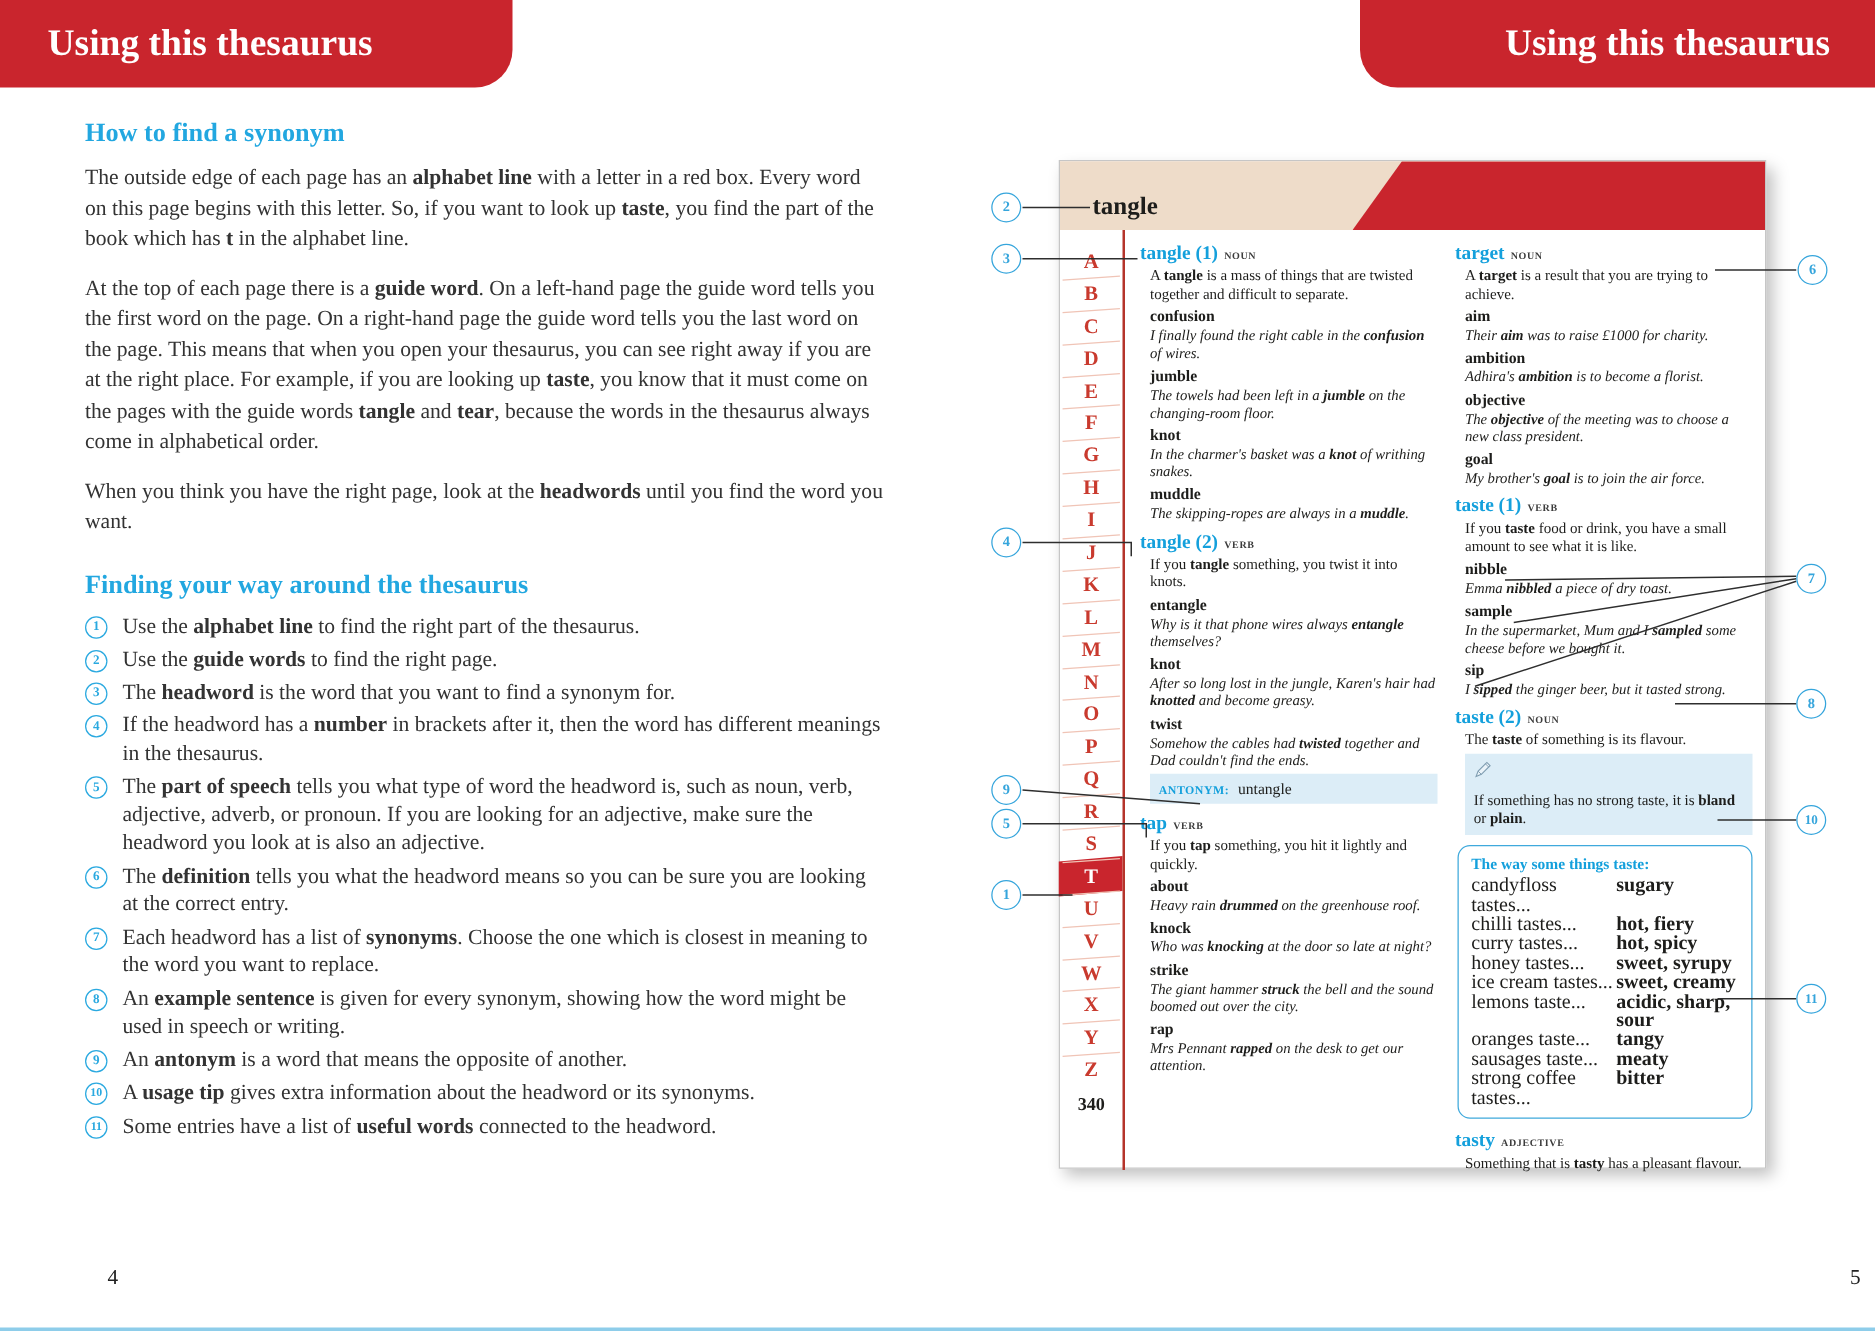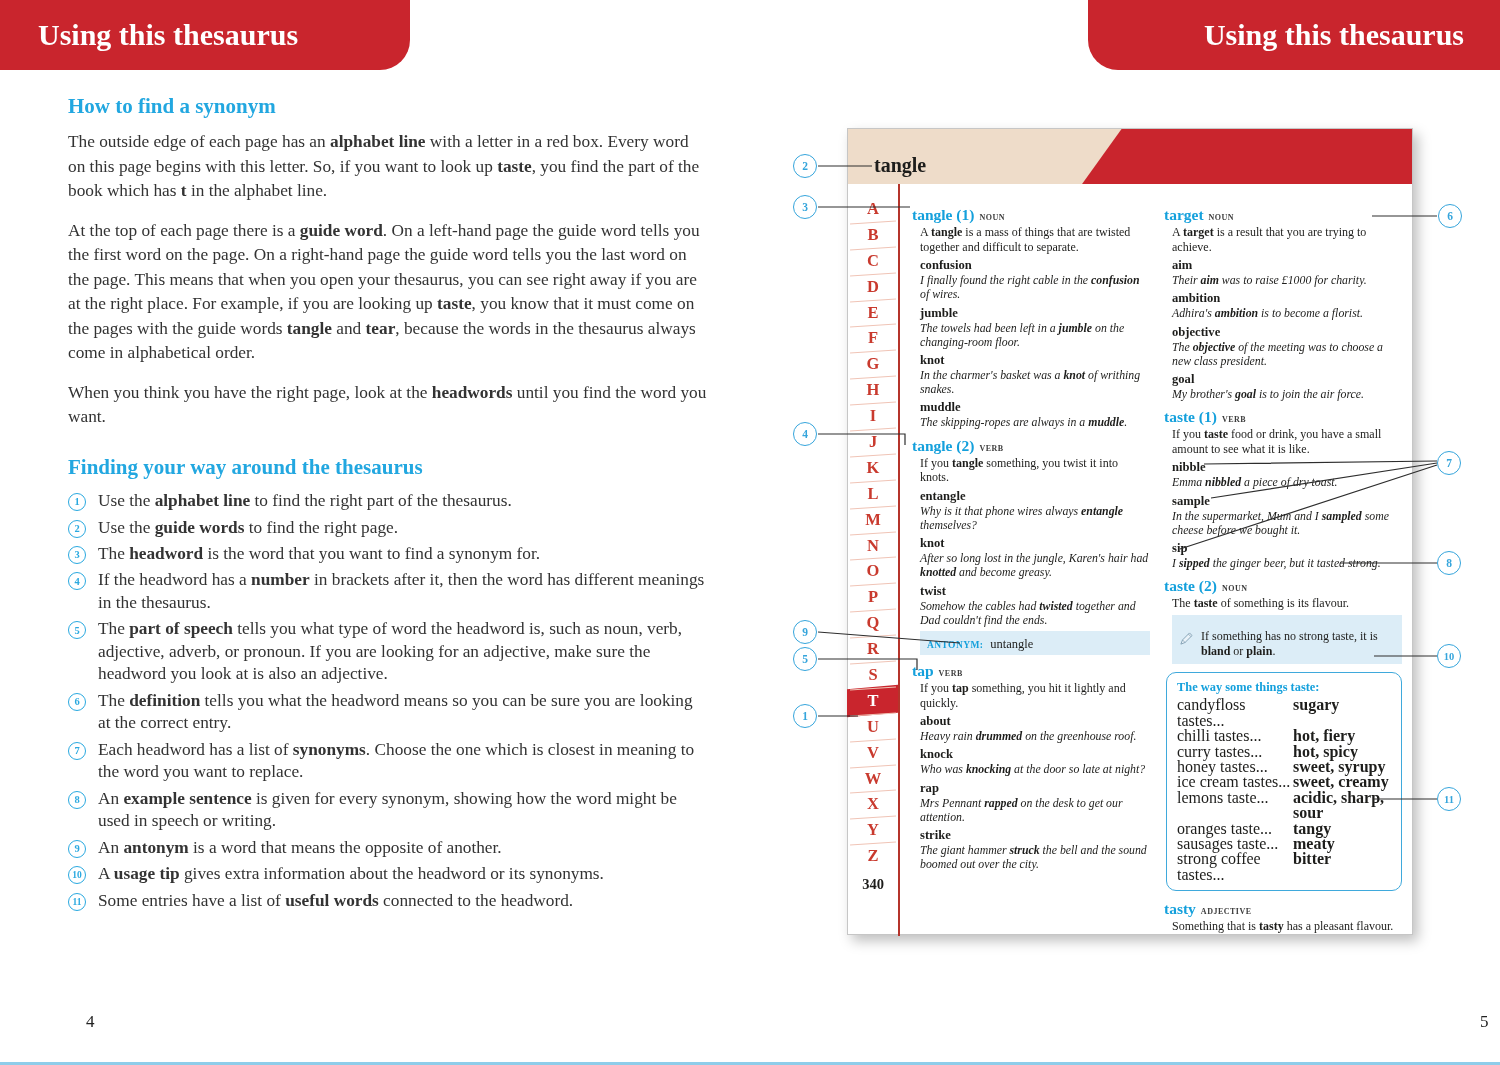--- a/index.html
+++ b/index.html
@@ -41,35 +41,35 @@
                 color:#c93a2e; font-size:16.5px; font-weight:600; }
   .alpha-cell:not(:first-child)::after { content:""; position:absolute; top:0; left:2px; right:2px;
                 border-top:1px solid #f0c4b6; transform:rotate(-4deg); }
   .alpha-cell.hl::before { content:""; position:absolute; left:-1px; right:0; top:-1px; bottom:-1px;
                 background:#c9252d; transform:skewY(-5deg); }
   .alpha-cell.hl { color:#fff; }
   .alpha-cell span { position:relative; z-index:1; }
   .mp-pagenum { margin-top:7px; text-align:center; font-weight:bold; font-size:14.5px; color:#1d1d1b; }
   .alpha-line { position:absolute; left:50px; top:0; bottom:0; width:2px; background:#b5342b; }
 
-  .cols { position:absolute; left:64px; right:10px; top:0; bottom:0; display:flex; gap:14px; padding-top:10px;margin-top:12px; }
+  .cols { position:absolute; left:64px; right:10px; top:0; bottom:0; display:flex; gap:14px; padding-top:10px; }
   .col { width:239px; }
   .entry { margin-bottom:7px; }
   .hw-row { margin-bottom:1px; }
   .hw { color:#14a0dc; font-weight:bold; font-size:15.5px; }
   .pos { font-size:8px; color:#3c3c3c; letter-spacing:0.5px; margin-left:5px; font-weight:bold; }
   .def { font-size:12px; line-height:14.6px; color:#1d1d1b; margin:1px 0 4px 8px; }
   .syn { margin:0 0 4px 8px; }
   .syn-word { font-size:12.6px; font-weight:bold; color:#1d1d1b; line-height:15px; }
   .ex { font-size:11.8px; font-style:italic; line-height:14.2px; color:#1d1d1b; }
   .antonym { background:#dcedf7; margin:2px 0 6px 8px; padding:3px 7px; }
   .antonym .lbl { color:#14a0dc; font-weight:bold; font-size:9.5px; letter-spacing:0.4px; margin-right:7px; }
   .antonym .wrd { font-size:12.5px; color:#1d1d1b; }
-  .tip { background:#dcedf7; margin:2px 0 8px 8px; padding:14px 7px 6px; display:flex; gap:6px;
-         font-size:12px; line-height:14.8px; color:#1d1d1b; }
+  .tip { background:#dcedf7; margin:2px 0 8px 8px; padding:3px 7px 6px; display:flex; gap:6px;
+         font-size:12px; line-height:14.8px; color:#1d1d1b;flex-direction:column; }
   .tip .pencil { flex:0 0 16px; margin-top:2px; }
   .ubox { border:1.8px solid #3fa9dc; border-radius:10px; padding:7px 10px 8px; margin:4px 0 9px 2px; }
   .ubox-title { color:#14a0dc; font-weight:bold; font-size:12.4px; margin-bottom:2px; }
   .urow { display:flex; font-size:16px; line-height:15.4px; color:#1d1d1b; }
   .urow .uitem { width:116px; flex:none; }
   .urow .uwords { font-weight:bold; flex:1; }
 
   
   .callout { position:absolute; width:24px; height:24px; border:1.6px solid #35a5dc; border-radius:50%;
              background:#fff; color:#35a5dc; font-weight:bold; font-size:11.5px; display:flex;
@@ -280,26 +280,26 @@
               <div class="def">If you <b>tap</b> something, you hit it lightly and quickly.</div>
               <div class="syn">
                 <div class="syn-word">about</div>
                 <div class="ex">Heavy rain <b>drummed</b> on the greenhouse roof.</div>
               </div>
               <div class="syn">
                 <div class="syn-word">knock</div>
                 <div class="ex">Who was <b>knocking</b> at the door so late at night?</div>
               </div>
               <div class="syn">
+                <div class="syn-word">strike</div>
+                <div class="ex">The giant hammer <b>struck</b> the bell and the sound boomed out over the city.</div>
+              </div>
+              <div class="syn">
                 <div class="syn-word">rap</div>
                 <div class="ex">Mrs Pennant <b>rapped</b> on the desk to get our attention.</div>
-              </div>
-              <div class="syn">
-                <div class="syn-word">strike</div>
-                <div class="ex">The giant hammer <b>struck</b> the bell and the sound boomed out over the city.</div>
               </div>
             </div>
           </div>
         <div class="col" id="col-right">
             <div class="entry">
               <div class="hw-row"><span class="hw">target</span><span class="pos">NOUN</span></div>
               <div class="def">A <b>target</b> is a result that you are trying to achieve.</div>
               <div class="syn">
                 <div class="syn-word">aim</div>
                 <div class="ex">Their <b>aim</b> was to raise £1000 for charity.</div>

